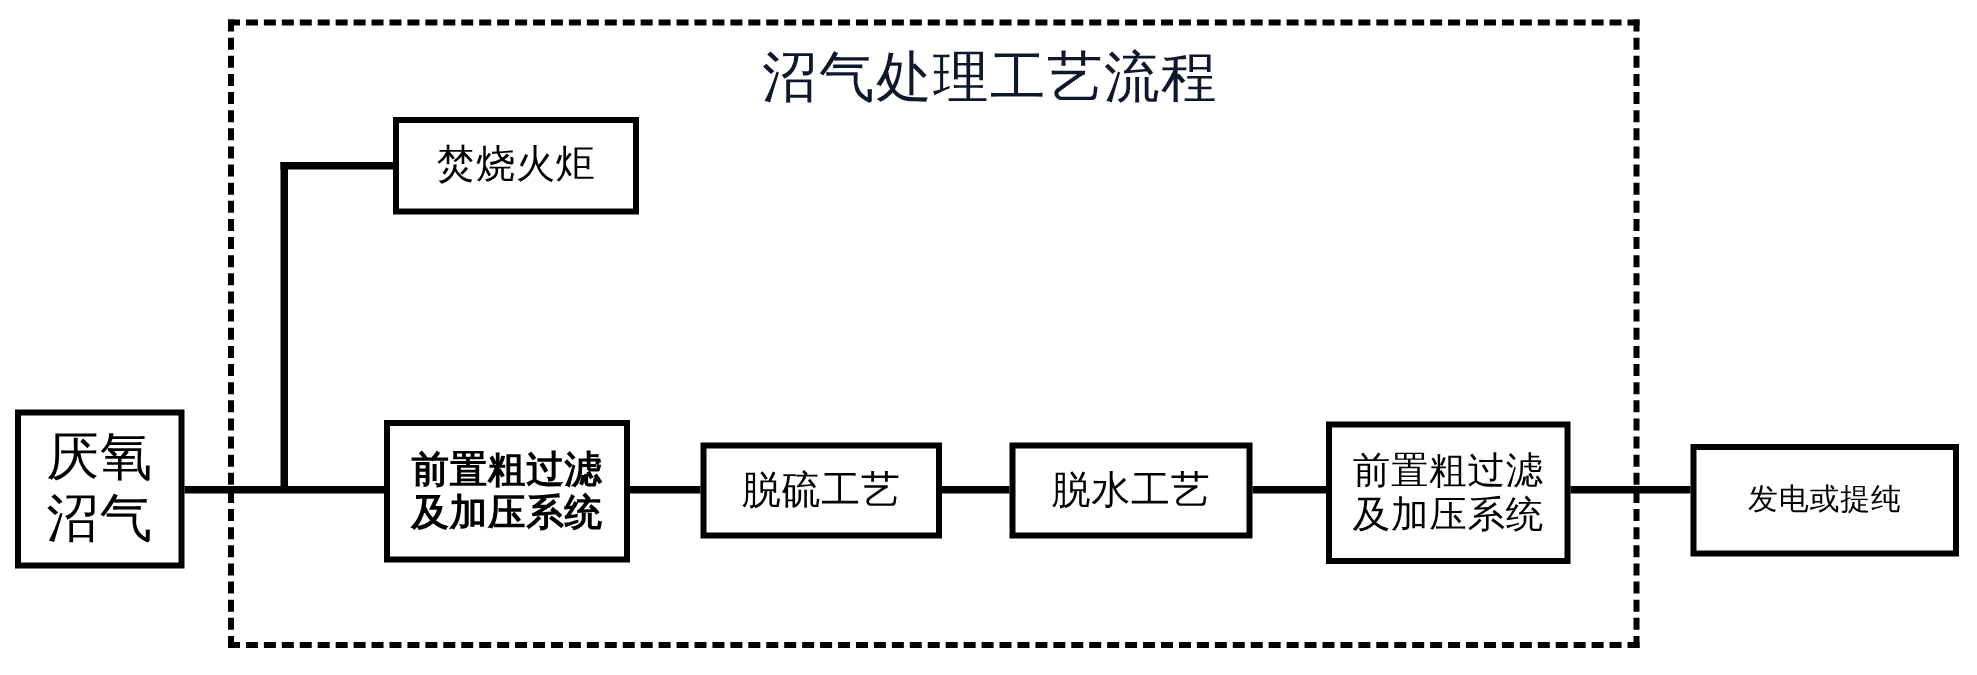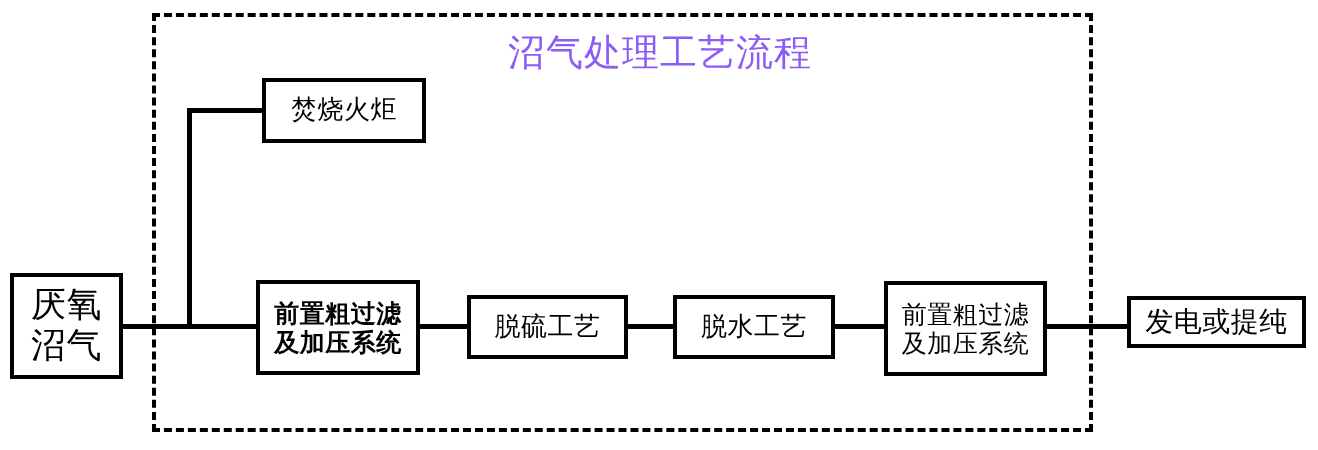--- a/index.html
+++ b/index.html
@@ -32,21 +32,21 @@
 
   
   .title {
     position: absolute;
     left: 440px;
     top: 30px;
     width: 440px;
     text-align: center;
     font-size: 37px;
     line-height: 46px;
-    color: #8b5cf6;
+    color: #0f172a;
     white-space: nowrap;
     letter-spacing: 1px;
   }
 
   
   .node {
     position: absolute;
     box-sizing: border-box;
     border: 4px solid #000000;
     background: #ffffff;
@@ -63,21 +63,21 @@
     line-height: 1.16;
     letter-spacing: 0.5px;
   }
 
   .node-source      { left: 10px;   top: 273px; width: 113px; height: 106px; font-size: 35px; }
   .node-flare       { left: 262px;  top: 78px;  width: 164px; height: 65px;  font-size: 26px; }
   .node-prefilter   { left: 256px;  top: 280px; width: 164px; height: 95px;  font-size: 25px; font-weight: bold; }
   .node-desulf      { left: 467px;  top: 295px; width: 161px; height: 64px;  font-size: 26px; }
   .node-dehydrate   { left: 673px;  top: 295px; width: 162px; height: 64px;  font-size: 26px; }
   .node-postfilter  { left: 884px;  top: 281px; width: 163px; height: 95px;  font-size: 25px; }
-  .node-output      { left: 1127px; top: 296px; width: 179px; height: 52px;  font-size: 28px; }
+  .node-output      { left: 1127px; top: 296px; width: 179px; height: 75px;  font-size: 20px; }
 
   
   .conn {
     position: absolute;
     background: #000000;
     z-index: 2;
   }
   .conn-h { height: 5px; }
   .conn-v { width: 5px; }
 

